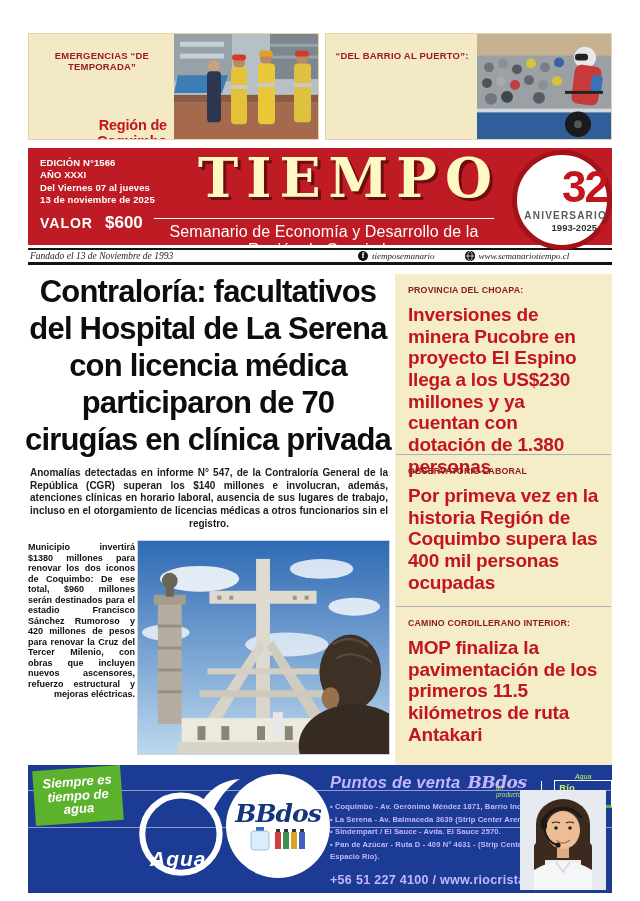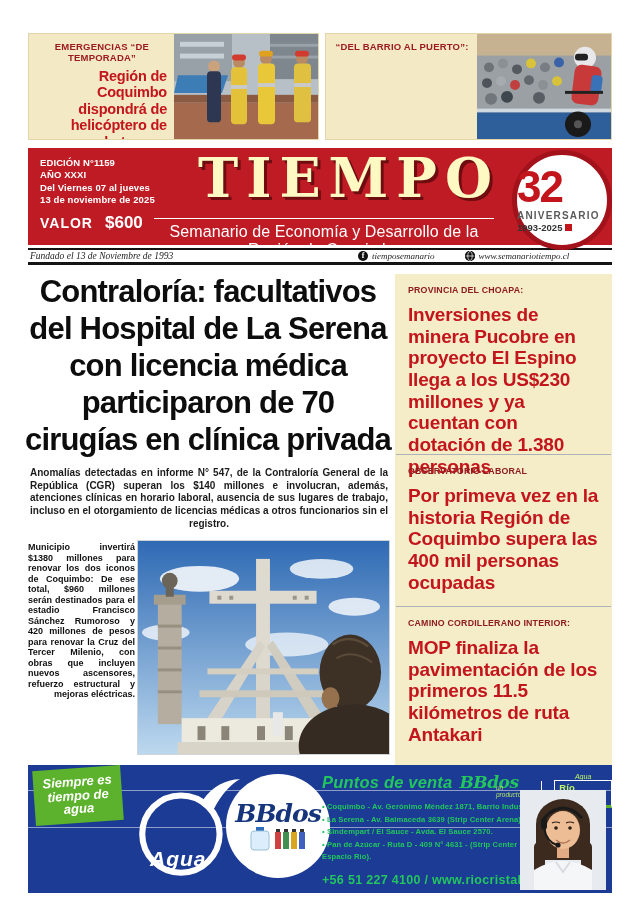--- a/index.html
+++ b/index.html
@@ -5,21 +5,21 @@
   * { box-sizing: border-box; margin: 0; padding: 0; }
   html, body { width: 640px; height: 901px; background: #ffffff; }
   body { font-family: "Liberation Sans", sans-serif; position: relative; overflow: hidden; }
   .page { position: absolute; inset: 0; background: #fff; }
 
   
   .topbox { position: absolute; top: 33px; height: 107px; background: #f3e9c4;
             border: 1px solid #e2d5ab; display: flex; overflow: hidden; }
   .topbox.tb-left  { left: 28px;  width: 291px; }
   .topbox.tb-right { left: 325px; width: 287px; }
-  .topbox .txt { flex: 1; padding: 7px 7px 4px 8px; display: flex; flex-direction: column; }
+  .topbox .txt { flex: 1; padding: 16px 7px 4px 8px; display: flex; flex-direction: column; gap: 40px; }
   .kicker-top { color: #9c1b20; font-weight: bold; font-size: 9.5px; letter-spacing: .2px; text-align: center; }
   .topbox .hl { color: #c3151c; font-weight: bold; font-size: 14.5px; line-height: 1.13;
                 text-align: right; margin-top: 5px; letter-spacing: -0.2px; }
   .topbox .photo { flex: none; height: 100%; }
   .tb-left  .photo { width: 144px; }
   .tb-right .photo { width: 134px; }
   .photo svg { display: block; width: 100%; height: 100%; }
 
   
   .masthead { position: absolute; top: 148px; left: 28px; width: 584px; height: 97px; background: #bf1b24; }
@@ -28,21 +28,21 @@
   .mh-price { margin-top: 7px; display: flex; gap: 12px; align-items: baseline; color: #fff; font-weight: bold; }
   .mh-price .plabel { font-size: 14px; letter-spacing: 1px; }
   .mh-price .amount { font-size: 17px; }
   .mh-title { position: absolute; left: 122px; top: 2px; width: 350px; text-align: right; color: #fef9c3;
               font-family: "DejaVu Serif", serif; font-weight: bold; font-size: 54px; letter-spacing: 8px;
               text-shadow: 3px 3px 0 #6e0c10, 1px 1px 0 #6e0c10; line-height: 1.05; }
   .mh-tagline { position: absolute; left: 126px; top: 70px; width: 340px; border-top: 1px solid #fff;
                 padding-top: 4px; color: #fff; font-size: 16px; text-align: center; letter-spacing: .1px; }
   .anniv { position: absolute; left: 484px; top: 2px; width: 100px; height: 100px; background: #fff;
            border-radius: 50%; border: 5px solid #a3111b; z-index: 6; display: flex; flex-direction: column;
-           align-items: flex-start; justify-content: center; }
+           align-items: flex-end; justify-content: center; }
   .anniv .num { color: #c3151c; font-size: 44px; font-weight: bold; line-height: .9; letter-spacing: -2px; }
   .anniv .lbl { color: #5a5a5a; font-size: 10px; font-weight: bold; letter-spacing: 1.2px; margin-top: 3px; }
   .anniv .yrs { color: #333; font-size: 9.5px; font-weight: bold; display: flex; align-items: center; margin-top: 1px; }
   .anniv .yrs::after { content: ""; width: 7px; height: 7px; background: #c3151c; display: inline-block; margin-left: 3px; }
 
   
   .founded { position: absolute; top: 248px; left: 28px; width: 584px; height: 17px;
              border-top: 2px solid #141414; border-bottom: 3px solid #141414;
              display: flex; align-items: center; }
   .f-text { font-family: "Liberation Serif", serif; font-style: italic; font-size: 9.5px; color: #222; padding-left: 2px; }
@@ -85,21 +85,21 @@
                transform: rotate(-4deg); text-align: center; z-index: 3; }
   .drop { position: absolute; left: 100px; top: 6px; width: 114px; height: 114px; z-index: 1; }
   .drop svg { display: block; width: 100%; height: 100%; }
   .agua-label { position: absolute; left: 122px; top: 82px; color: #fff; font-style: italic; font-weight: bold;
                 font-size: 21px; letter-spacing: 1px; z-index: 2; }
   .bbdos-circle { position: absolute; left: 198px; top: 9px; width: 104px; height: 104px; background: #fff;
                   border-radius: 50%; display: flex; flex-direction: column; align-items: center;
                   justify-content: center; z-index: 2; }
   .bbdos-logo { color: #16357d; font-weight: bold; font-size: 25px; font-family: "DejaVu Serif", serif;
                 font-style: italic; letter-spacing: -1px; line-height: 1; }
-  .ad-right { position: absolute; left: 294px; top: 7px; width: 226px; color: #22c55e; z-index: 2; }
+  .ad-right { position: absolute; left: 302px; top: 7px; width: 226px; color: #c4b5fd; z-index: 2; }
   .ad-head { display: flex; align-items: baseline; gap: 7px; }
   .ad-head .ph { font-size: 16.5px; font-weight: bold; font-style: italic; letter-spacing: .2px; }
   .ad-head .pb { font-size: 17px; font-weight: bold; font-style: italic; font-family: "DejaVu Serif", serif;
                  letter-spacing: -0.5px; }
   .ad-points { margin-top: 9px; font-size: 7.6px; font-weight: bold; line-height: 1.65; letter-spacing: .1px; }
   .ad-points div::before { content: "• "; }
   .ad-phone { margin-top: 9px; font-size: 12.5px; font-weight: bold; letter-spacing: .3px; }
   .producer { position: absolute; left: 468px; top: 8px; display: flex; align-items: center; gap: 12px;
               color: #bef264; z-index: 2; }
   .producer .note { font-size: 6.5px; font-style: italic; opacity: .9; }
@@ -183,21 +183,21 @@
         <rect x="114" y="42" width="11" height="18" rx="4" fill="#3a72b8" transform="rotate(7 119 51)"></rect>
         <rect x="88" y="58" width="38" height="3" fill="#222222"></rect>
         <circle cx="101" cy="92" r="13" fill="#1a1a1a"></circle>
           <circle cx="101" cy="92" r="4" fill="#555555"></circle>
       </svg>
     </div>
   </div>
 
   <div class="masthead">
     <div class="mh-info">
-      <div class="l">EDICIÓN N°1159</div>
+      <div class="l">EDICIÓN N°1566</div>
       <div class="l">AÑO XXXI</div>
       <div class="l">Del Viernes 07 al jueves</div>
       <div class="l">13 de noviembre de 2025</div>
       <div class="mh-price">
         <span class="plabel">VALOR</span>
         <span class="amount">$600</span>
       </div>
     </div>
     <div class="mh-title">TIEMPO</div>
     <div class="mh-tagline">Semanario de Economía y Desarrollo de la Región de Coquimbo</div>

